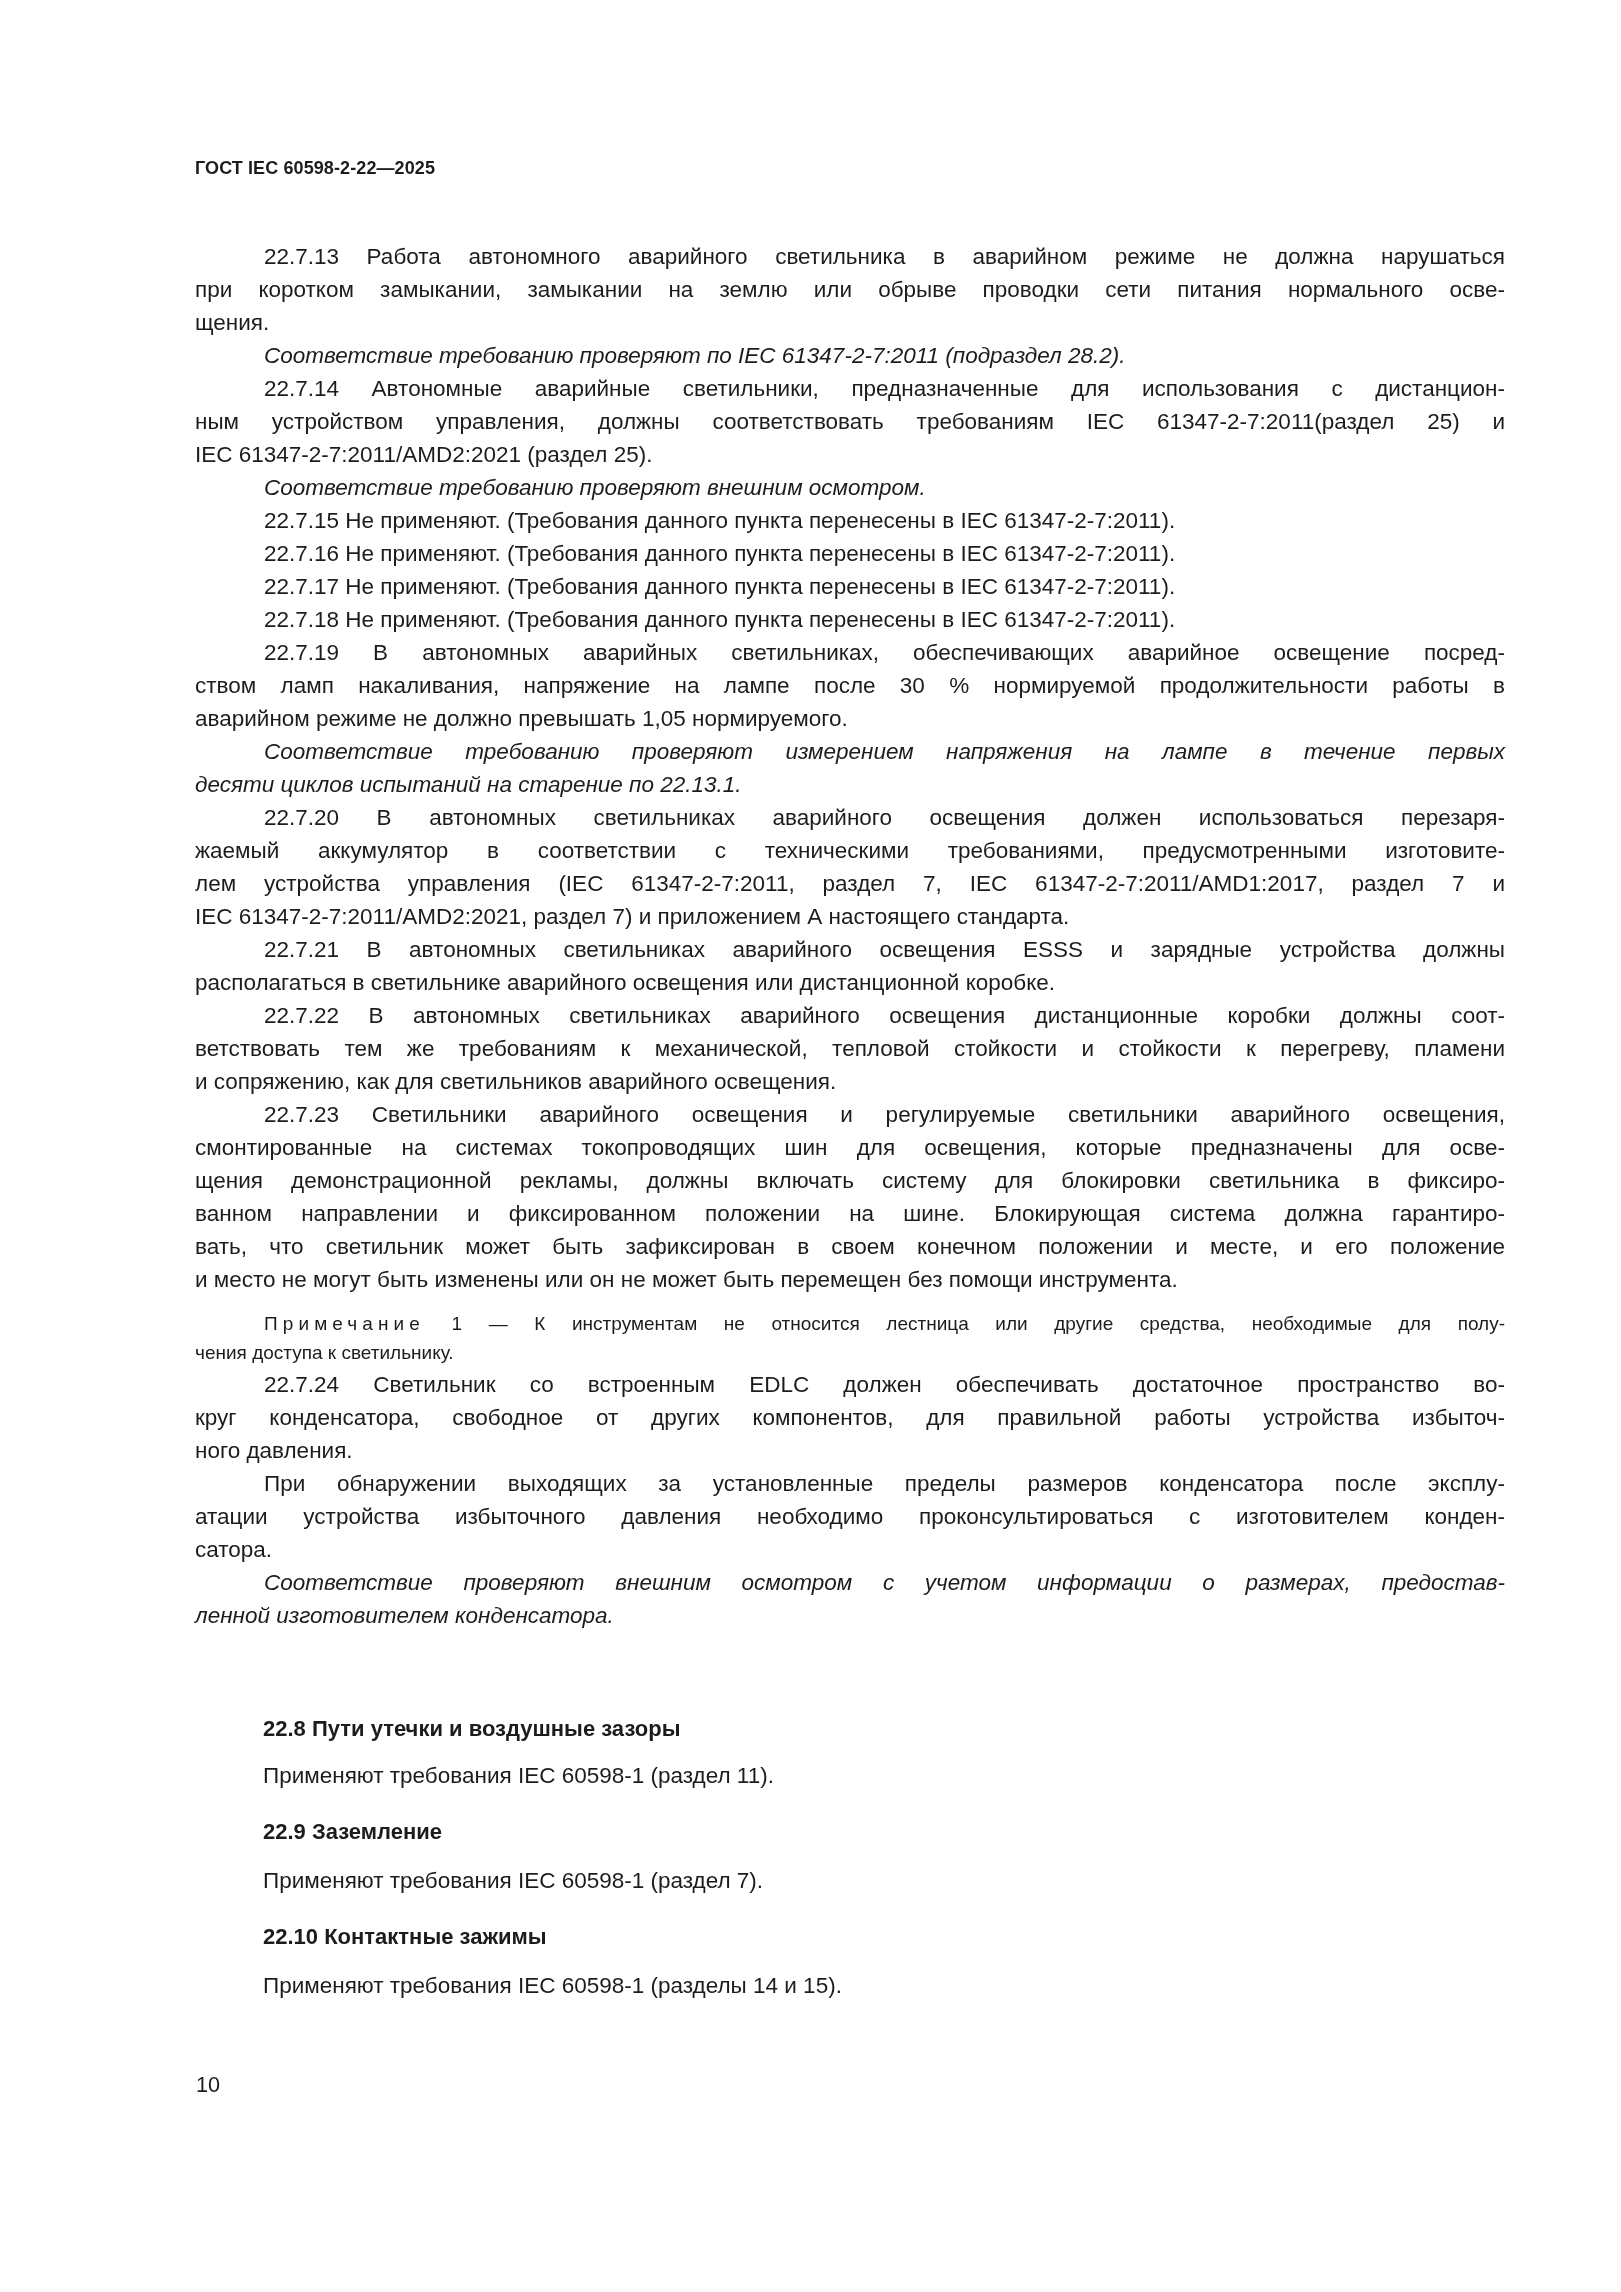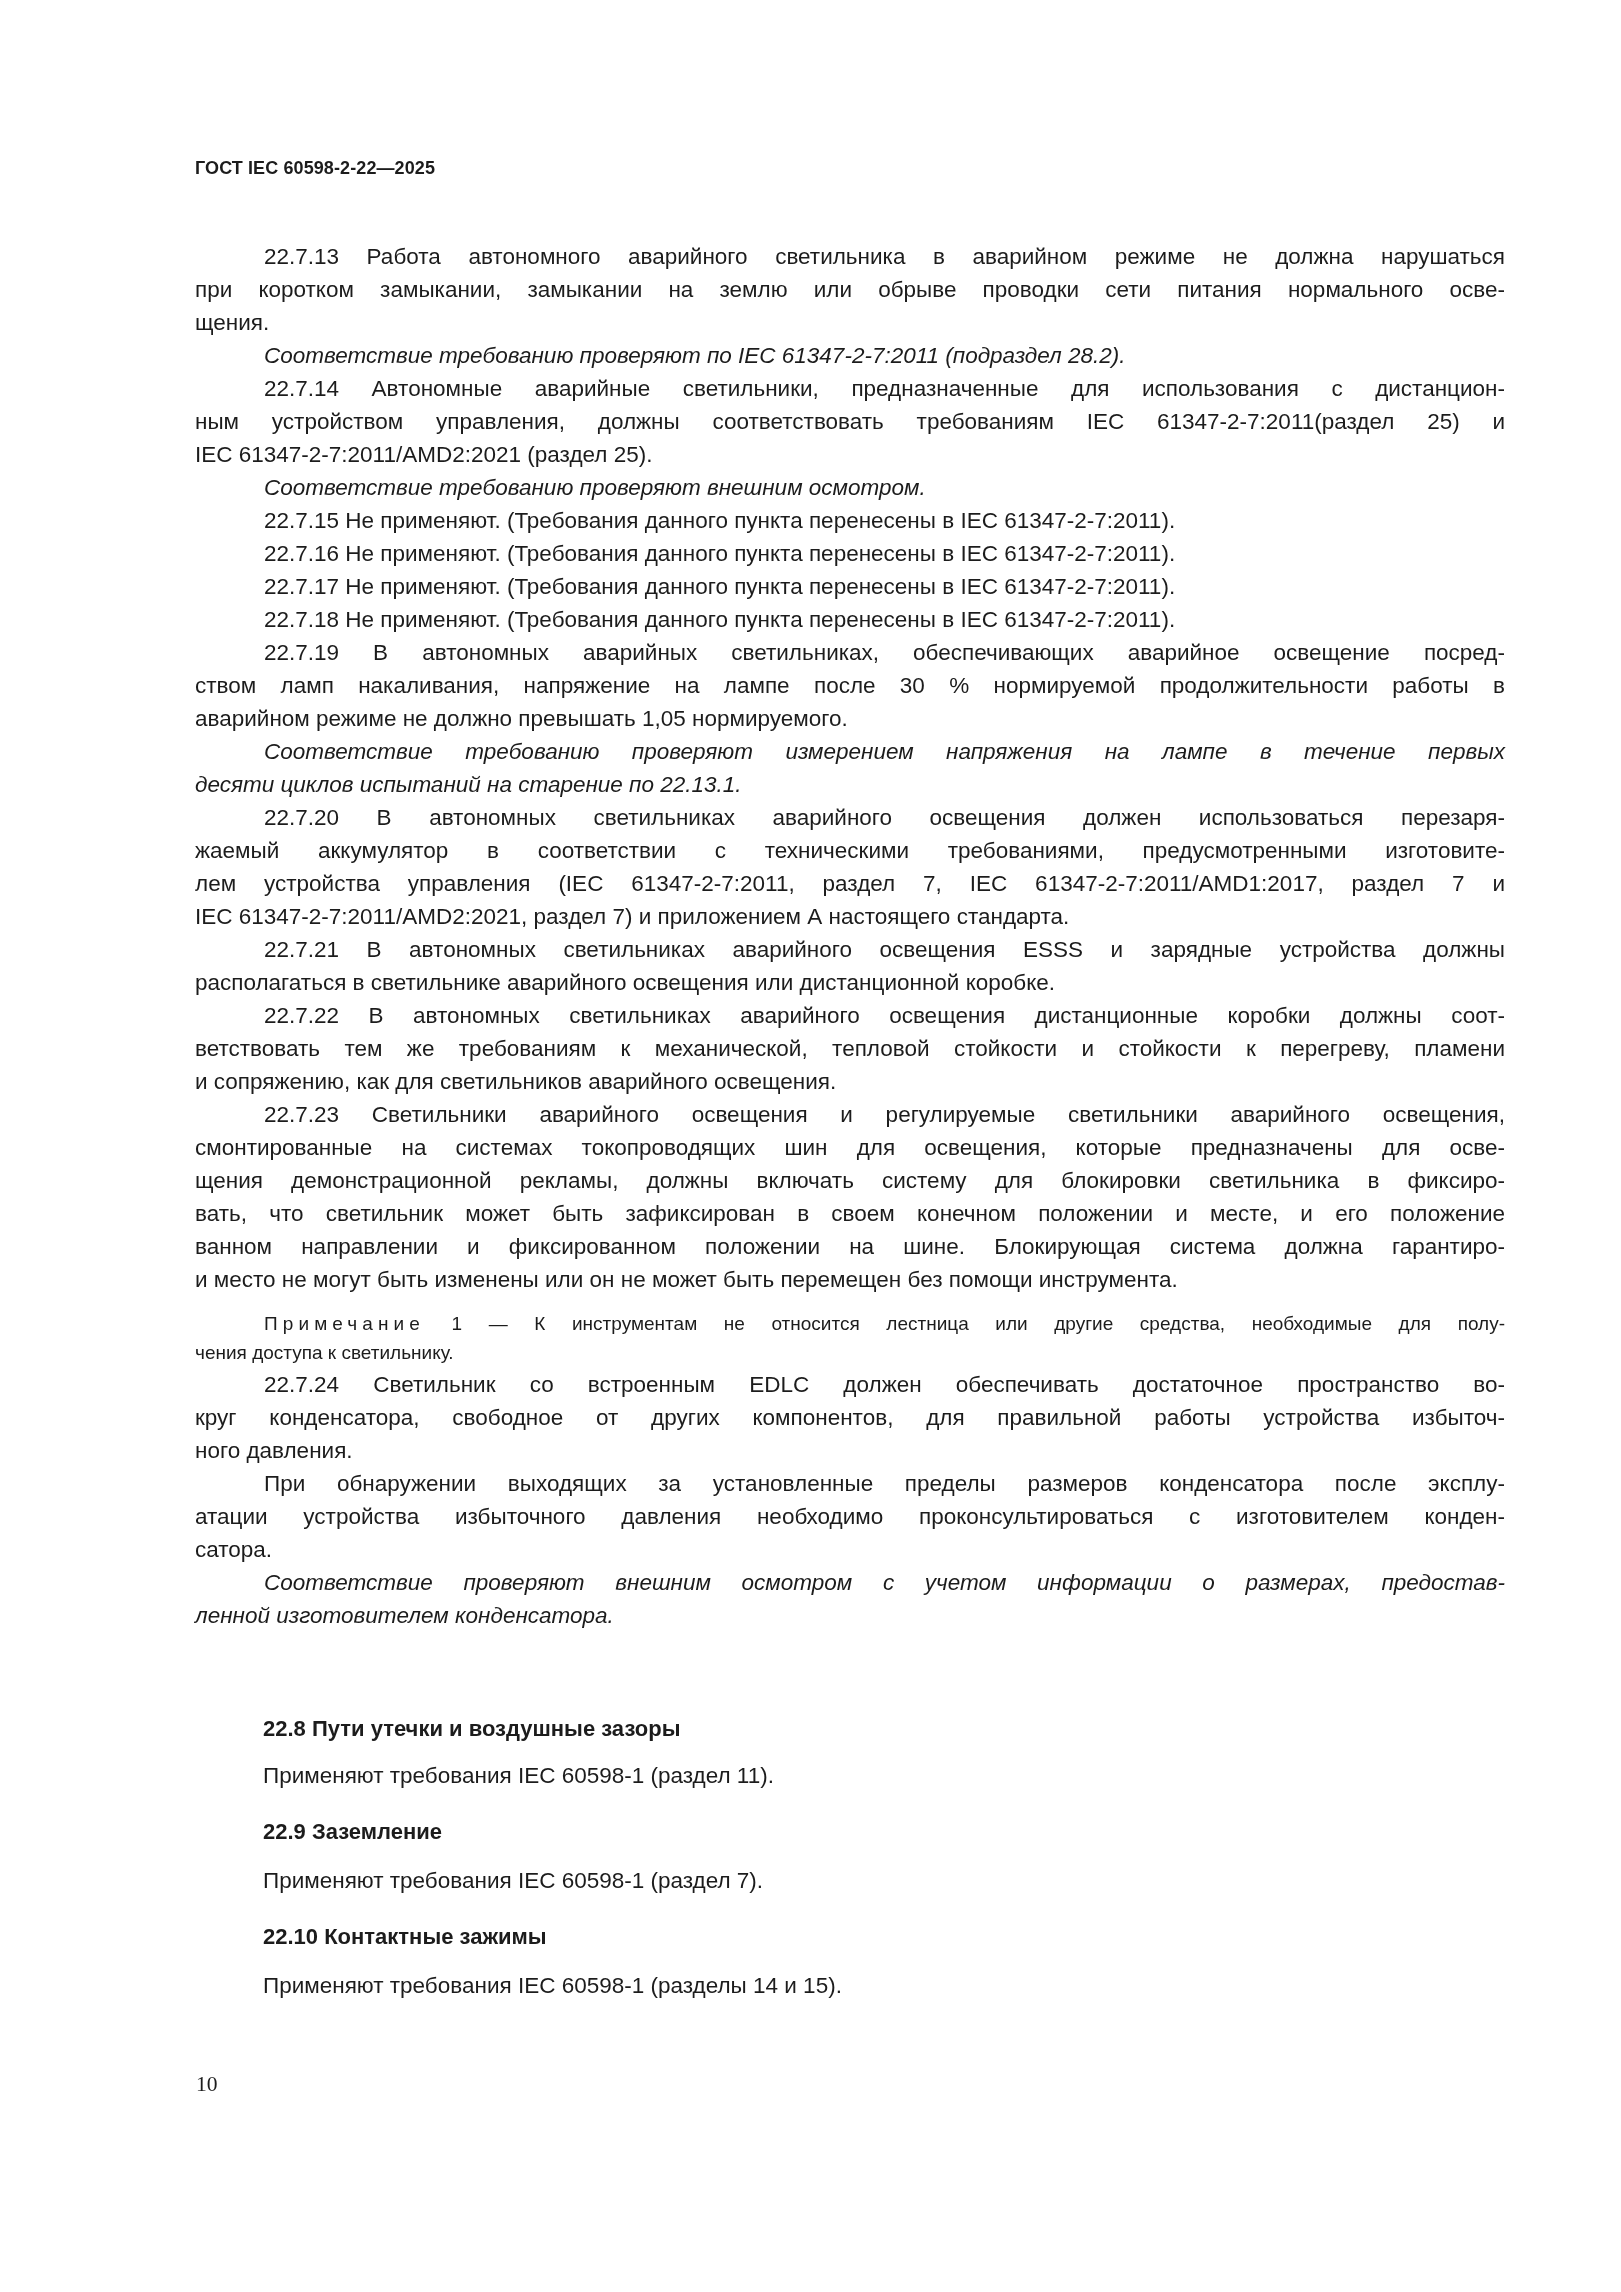--- a/index.html
+++ b/index.html
@@ -14,21 +14,21 @@
   .para .ln.first { padding-left: 69px; }
   .italic { font-style: italic; }
   .note { font-size: 19px; line-height: 29px; margin-top: 12.7px; margin-bottom: 1px; }
   .note .ln { display: block; white-space: nowrap; text-align: justify; text-align-last: justify; height: 29px; }
   .note .ln.first { padding-left: 69px; }
   .note .ln.last { text-align-last: left; }
   .note .note-label { letter-spacing: 5.1px; }
   .section { position: absolute; left: 263px; white-space: nowrap; }
   .sec-heading { font-size: 22px; font-weight: bold; line-height: 32px; }
   .sec-body { font-size: 22.5px; line-height: 32px; }
-  .page-number { position: absolute; left: 196px; top: 2069px; font-size: 21.6px; line-height: 31px; font-family: Liberation Serif, serif; }
+  .page-number { position: absolute; left: 196px; top: 2069px; font-size: 21.6px; line-height: 31px; }
 </style>
 </head>
 <body>
 
 <div class="page-header">ГОСТ IEC 60598-2-22—2025</div>
 
 <div class="content">
   <div id="block1">
       <div class="para">
         <span class="ln first">22.7.13 Работа автономного аварийного светильника в аварийном режиме не должна нарушаться</span>
@@ -79,22 +79,22 @@
       </div>
       <div class="para">
         <span class="ln first">22.7.22 В автономных светильниках аварийного освещения дистанционные коробки должны соот-</span>
         <span class="ln">ветствовать тем же требованиям к механической, тепловой стойкости и стойкости к перегреву, пламени</span>
         <span class="ln last">и сопряжению, как для светильников аварийного освещения.</span>
       </div>
       <div class="para">
         <span class="ln first">22.7.23 Светильники аварийного освещения и регулируемые светильники аварийного освещения,</span>
         <span class="ln">смонтированные на системах токопроводящих шин для освещения, которые предназначены для осве-</span>
         <span class="ln">щения демонстрационной рекламы, должны включать систему для блокировки светильника в фиксиро-</span>
+        <span class="ln">ванном направлении и фиксированном положении на шине. Блокирующая система должна гарантиро-</span>
         <span class="ln">вать, что светильник может быть зафиксирован в своем конечном положении и месте, и его положение</span>
-        <span class="ln">ванном направлении и фиксированном положении на шине. Блокирующая система должна гарантиро-</span>
         <span class="ln last">и место не могут быть изменены или он не может быть перемещен без помощи инструмента.</span>
       </div>
     </div>
   <div class="note">
     <span class="ln first"><span class="note-label">Примечание</span> <span>1</span> <span>— К инструментам не относится лестница или другие средства, необходимые для полу-</span></span>
     <span class="ln last">чения доступа к светильнику.</span>
   </div>
   <div id="block2">
       <div class="para">
         <span class="ln first">22.7.24 Светильник со встроенным EDLC должен обеспечивать достаточное пространство во-</span>

